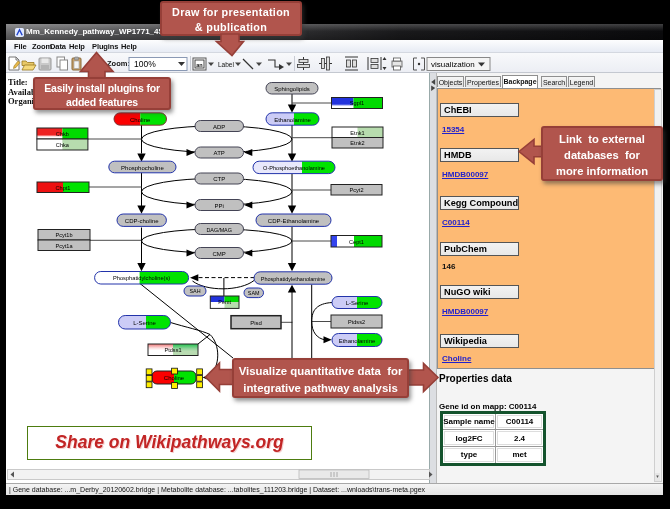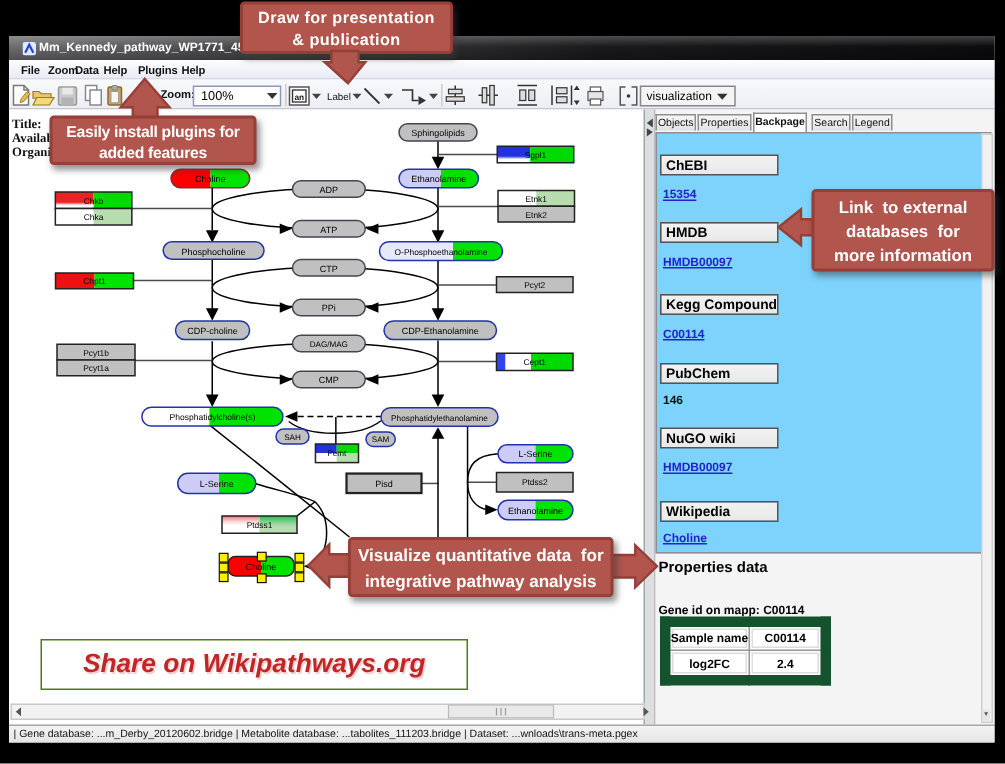--- a/index.html
+++ b/index.html
@@ -20,25 +20,25 @@
 #panel{position:absolute;left:431px;top:49px;width:226px;height:410px;background:#f4f4f4;}
 #statusbar{position:absolute;left:0;top:459px;width:657px;height:12px;background:linear-gradient(#f4f4f4,#e4e4e4);
   border-top:1px solid #a8a8a8;box-sizing:border-box;font-size:7px;color:#111;}
 #hscroll{position:absolute;left:1px;top:445px;width:423px;height:11px;background:#f2f2f2;border:1px solid #c9c9c9;box-sizing:border-box;}
 .callout{position:absolute;background:#b1554d;border:2px solid #963f38;border-radius:3px;
   color:#fff;font-weight:bold;text-align:center;box-shadow:2px 3px 4px rgba(60,60,60,.55);box-sizing:border-box;}
 .arrowpoly{position:absolute;overflow:visible;}
 .tab{position:absolute;top:3px;height:11px;background:linear-gradient(#f6f6f6,#e2e2e2);border:1px solid #8f8f8f;
   border-bottom:none;font-size:7px;white-space:nowrap;overflow:hidden;color:#111;text-align:center;line-height:11px;box-sizing:border-box;}
 .tab.active{top:1.5px;height:13.5px;background:#fff;font-weight:bold;z-index:2;}
-#pcontent{position:absolute;left:0;top:14.5px;width:224px;height:281px;background:#7dd3fc;border:1px solid #8f8f8f;box-sizing:border-box;}
+#pcontent{position:absolute;left:0;top:14.5px;width:224px;height:281px;background:#fdba74;border:1px solid #8f8f8f;box-sizing:border-box;}
 .hdr{position:absolute;left:2px;width:79px;height:14px;background:linear-gradient(#f2f2f2,#e8e8e8);
   border:1px solid #555;box-sizing:border-box;font-size:9.2px;white-space:nowrap;overflow:hidden;font-weight:bold;color:#000;padding-left:3px;line-height:13px;}
 .lnk{position:absolute;left:4px;font-size:8px;font-weight:bold;color:#2222cc;text-decoration:underline;}
-#xtab{position:absolute;left:2px;border-collapse:collapse;border:7px solid #14532d;background:#fff;}
+#xtab{position:absolute;left:2px;border-collapse:collapse;border:3px solid #14532d;background:#fff;}
 #xtab td{border:1px solid #999;box-shadow:inset 0 0 0 1px #fff, inset 0 0 0 2px #ddd;font-size:8px;font-weight:bold;
   color:#000;text-align:center;width:52px;height:15.7px;padding:0;white-space:nowrap;overflow:hidden;font-family:"Liberation Sans",sans-serif;}
 #xtab td:last-child{width:47px;}
 #pscroll{position:absolute;right:1px;top:16px;width:8px;height:393px;background:#f1f1f1;border:1px solid #cfcfcf;box-sizing:border-box;}
 #pscrollbtn{position:absolute;bottom:0;left:0;width:5px;height:8px;background:#e6e6e6;font-size:5px;line-height:7px;text-align:center;color:#555;}
 #sharebox{position:absolute;left:27px;top:426px;width:285px;height:34px;border:1px solid #4d7c0f;background:#fff;
   box-sizing:border-box;text-align:center;font-size:17.5px;font-weight:bold;font-style:italic;color:#c22525;
   line-height:30px;text-shadow:1px 1px 0 #f4d0d0;}
 </style></head>
 <body>
@@ -502,20 +502,24 @@
       <table id="xtab" style="top:322px">
         <tbody>
             <tr>
               <td>Sample name</td>
               <td>C00114</td>
             </tr>
         <tr>
               <td>log2FC</td>
               <td>2.4</td>
             </tr>
+        <tr>
+              <td>type</td>
+              <td>met</td>
+            </tr>
       </tbody>
         </table>
     </div>
     <div id="pscroll">
         <div id="pscrollbtn">▾</div>
       </div>
   </div>
   <div id="hscroll"></div>
   <div id="statusbar">
       <span style="position:absolute;left:3px;top:2px;white-space:nowrap">| Gene database: ...m_Derby_20120602.bridge | Metabolite database: ...tabolites_111203.bridge | Dataset: ...wnloads\trans-meta.pgex</span>

